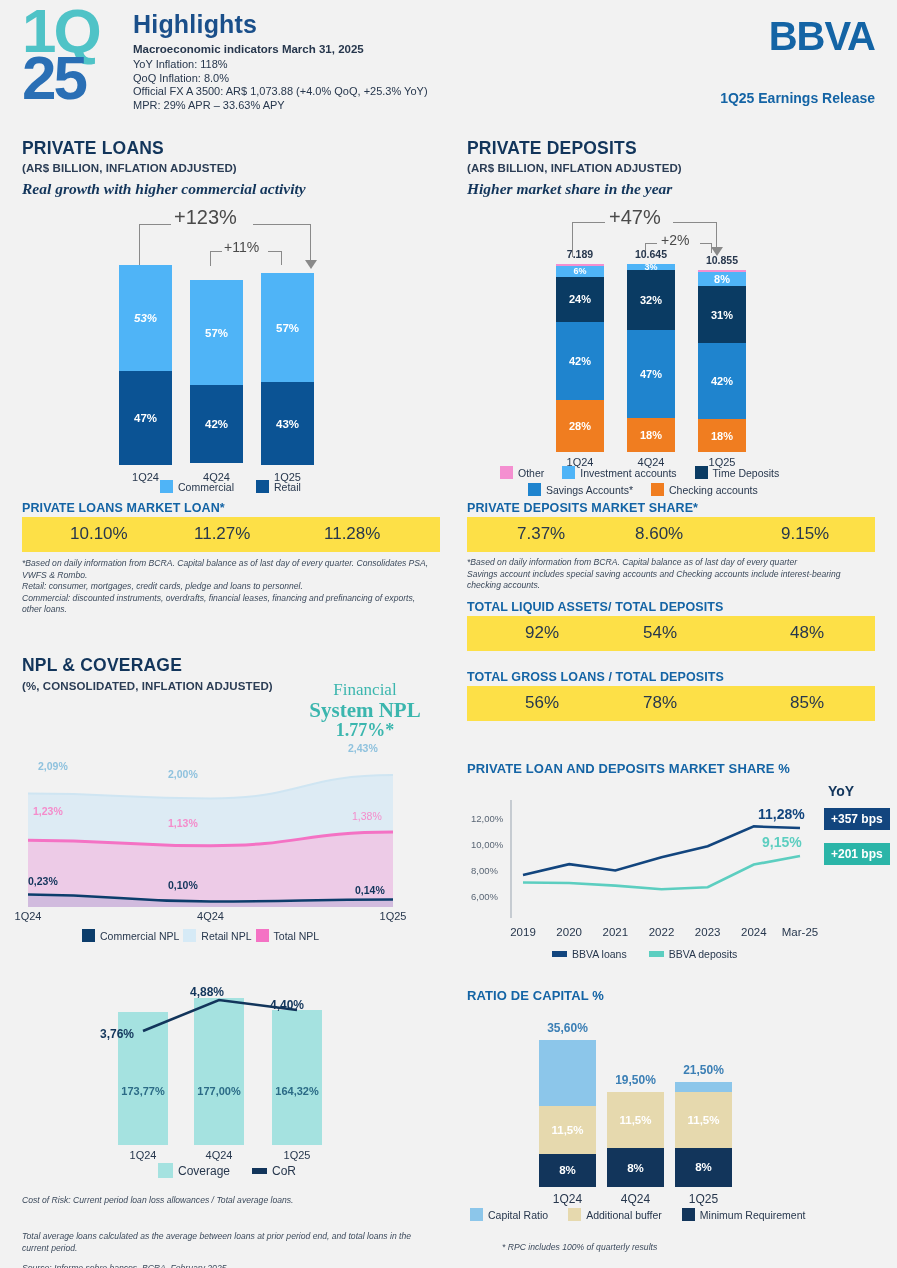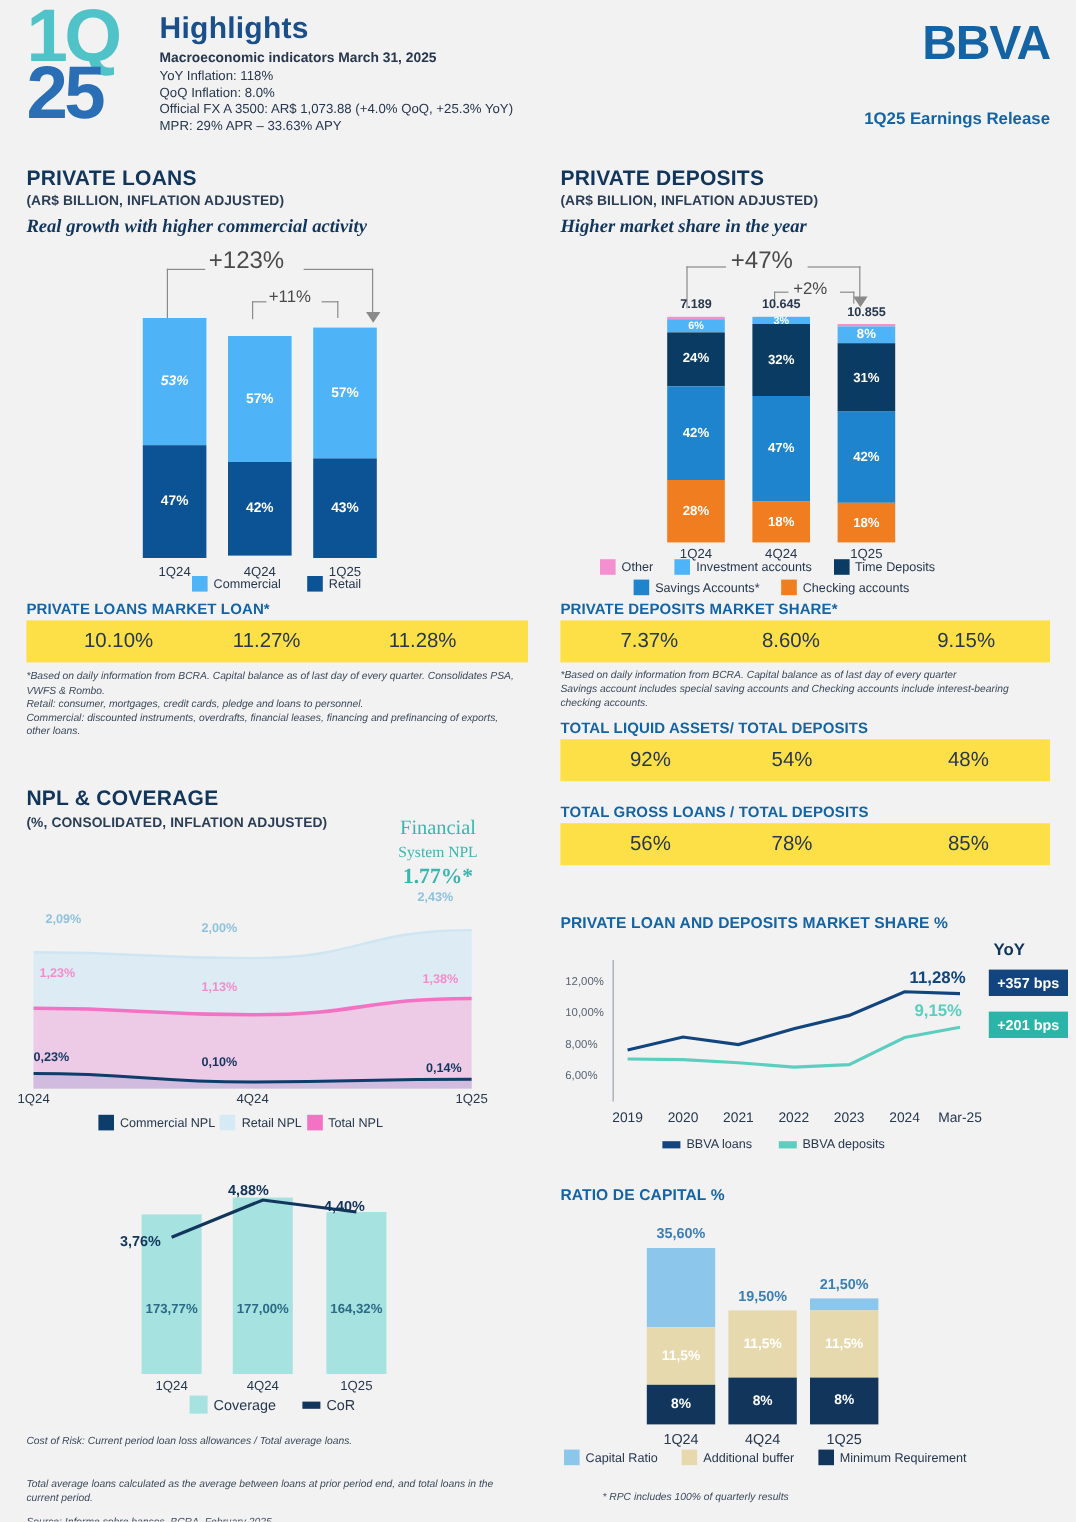--- a/index.html
+++ b/index.html
@@ -239,39 +239,39 @@
     <span style="left:176px;">78%</span>
     <span style="left:323px;">85%</span>
   </div>
 
   <div style="position:absolute;left:22px;top:655px;">
     <div class="sec-title">NPL &amp; COVERAGE</div>
     <div class="sec-sub" style="margin-top:4px;">(%, CONSOLIDATED, INFLATION ADJUSTED)</div>
   </div>
   <div class="fs-npl" style="left:300px;top:680px;width:130px;">
     <div style="font-size:17px;line-height:20px;">Financial</div>
-    <div style="font-size:13px;line-height:20px;">System NPL</div>
+    <div style="font-size:21px;line-height:20px;font-weight:bold;">System NPL</div>
     <div style="font-size:18px;line-height:21px;font-weight:700;">1.77%*</div>
   </div>
 
   <div id="npl-chart">
       <svg width="897" height="1268" style="position:absolute;left:0;top:0;pointer-events:none;">
         <path d="M28,793.5428571428572 C119.25,793.5428571428572 119.25,798.4285714285714 210.5,798.4285714285714 C301.75,798.4285714285714 301.75,775.0857142857143 393,775.0857142857143 L393,907 L28,907 Z" fill="#D9EAF4" opacity="0.85"></path>
         <path d="M28,840.2285714285714 C119.25,840.2285714285714 119.25,845.6571428571428 210.5,845.6571428571428 C301.75,845.6571428571428 301.75,832.0857142857143 393,832.0857142857143 L393,907 L28,907 Z" fill="#F0C5E4" opacity="0.85"></path>
         <path d="M28,894.5142857142857 C119.25,894.5142857142857 119.25,901.5714285714286 210.5,901.5714285714286 C301.75,901.5714285714286 301.75,899.4 393,899.4 L393,907 L28,907 Z" fill="#CBB8DC" opacity="0.85"></path>
         <path d="M28,793.5428571428572 C119.25,793.5428571428572 119.25,798.4285714285714 210.5,798.4285714285714 C301.75,798.4285714285714 301.75,775.0857142857143 393,775.0857142857143" fill="none" stroke="#CFE5F2" stroke-width="2"></path>
         <path d="M28,840.2285714285714 C119.25,840.2285714285714 119.25,845.6571428571428 210.5,845.6571428571428 C301.75,845.6571428571428 301.75,832.0857142857143 393,832.0857142857143" fill="none" stroke="#F472C4" stroke-width="3"></path>
         <path d="M28,894.5142857142857 C119.25,894.5142857142857 119.25,901.5714285714286 210.5,901.5714285714286 C301.75,901.5714285714286 301.75,899.4 393,899.4" fill="none" stroke="#0C3D6B" stroke-width="2.5"></path>
       </svg>
       <div style="position:absolute;font-size:10.5px;font-weight:700;left:38px;top:760px;color:#8FC2DE;">2,09%</div>
       <div style="position:absolute;font-size:10.5px;font-weight:700;left:168px;top:768px;color:#8FC2DE;">2,00%</div>
       <div style="position:absolute;font-size:10.5px;font-weight:700;left:348px;top:742px;color:#8FC2DE;">2,43%</div>
       <div style="position:absolute;font-size:10.5px;font-weight:700;left:33px;top:805px;color:#F48CCB;">1,23%</div>
       <div style="position:absolute;font-size:10.5px;font-weight:700;left:168px;top:817px;color:#F48CCB;">1,13%</div>
-      <div style="position:absolute;font-size:10.5px;font-weight:700;left:352px;top:810px;color:#F48CCB;">1,38%</div>
+      <div style="position:absolute;font-size:10.5px;font-weight:400;left:352px;top:810px;color:#F48CCB;">1,38%</div>
       <div style="position:absolute;font-size:10.5px;font-weight:700;left:28px;top:875px;color:#12355B;">0,23%</div>
       <div style="position:absolute;font-size:10.5px;font-weight:700;left:168px;top:879px;color:#12355B;">0,10%</div>
       <div style="position:absolute;font-size:10.5px;font-weight:700;left:355px;top:884px;color:#12355B;">0,14%</div>
       <div class="axlabel" style="left:6px;top:910px;width:44px;">1Q24</div>
       <div class="axlabel" style="left:188.5px;top:910px;width:44px;">4Q24</div>
       <div class="axlabel" style="left:371px;top:910px;width:44px;">1Q25</div>
     </div>
   <div class="legend" style="left:82px;top:929px;gap:4px;">
     <span class="lgitem">
       <i class="lg-sw" style="background:#0C3D6B"></i>

